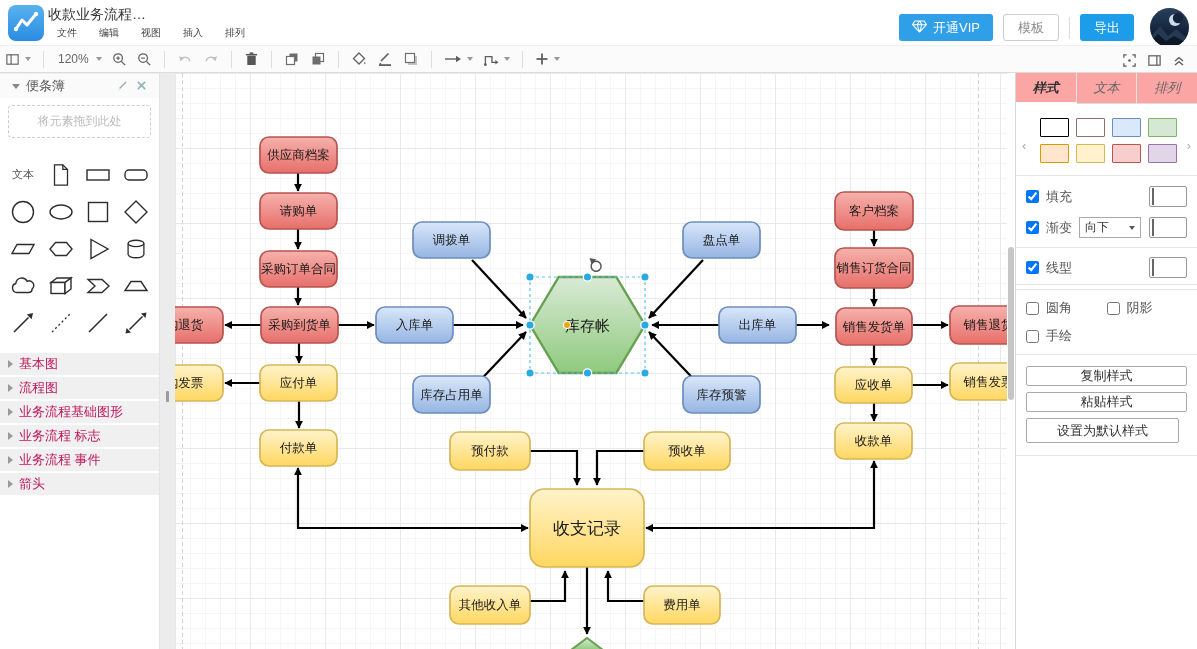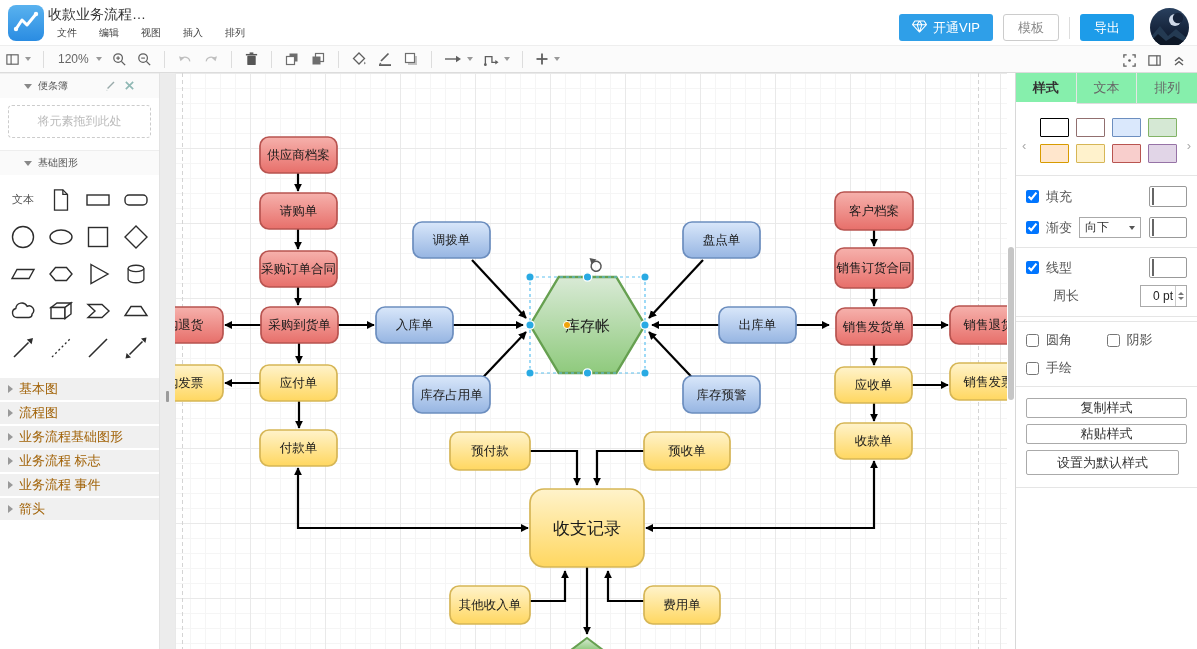--- a/index.html
+++ b/index.html
@@ -29,50 +29,50 @@
   .zoom-lbl { font-size:12px; color:#666; padding:0 2px; }
   .caret { width:0; height:0; border-left:3.5px solid transparent; border-right:3.5px solid transparent; border-top:4px solid #999; margin-left:3px; }
   .tb-right { position:absolute; right:6px; top:0; height:28px; display:flex; align-items:center; }
 
   
   .sidebar { position:absolute; left:0; top:73px; width:160px; height:576px; background:#fff; border-right:1px solid #e3e3e3; }
   .search-wrap { position:relative; margin:13px 8px 10px 8px; }
   .search-input { width:100%; height:27px; border:1px solid #ccc; border-radius:4px; padding:0 26px 0 8px; font-size:12px; color:#555; outline:none; font-family:inherit; }
   .search-input::placeholder { color:#999; }
   .search-icon { position:absolute; right:7px; top:6px; }
-  .sec-head { display:flex; align-items:center; height:25px; padding:0 24px; color:#555; font-size:10px; background:#fafafa; border-top:1px solid #eee; cursor:pointer; }
+  .sec-head { display:flex; align-items:center; height:25px; padding:0 12px; color:#555; font-size:13px; background:#fafafa; border-top:1px solid #eee; cursor:pointer; }
   .sec-head .arr { width:0; height:0; border-left:4px solid transparent; border-right:4px solid transparent; border-top:5px solid #888; margin-right:6px; }
   .sec-tools { margin-left:auto; display:flex; gap:7px; align-items:center; }
   .dropzone { margin:7px 8px 12px 8px; height:33px; border:1.5px dashed #ccc; border-radius:4px; color:#bbb; font-size:12px; display:flex; align-items:center; justify-content:center; }
   .shape-grid { display:grid; grid-template-columns:repeat(4,1fr); padding:6px 4px 8px 4px; }
   .shape-cell { height:37px; display:flex; align-items:center; justify-content:center; cursor:grab; color:#444; }
   .shape-cell svg { display:block; }
   .text-shape { font-size:11px; color:#555; }
   .collapsed-list { margin-top:4px; }
-  .collapsed-row { height:24px; display:flex; align-items:center; padding:0 8px; background:#f0f0f0; border-bottom:2px solid #fff; color:#a16207; font-size:13px; cursor:pointer; }
+  .collapsed-row { height:24px; display:flex; align-items:center; padding:0 8px; background:#f0f0f0; border-bottom:2px solid #fff; color:#be185d; font-size:13px; cursor:pointer; }
 
   
   .gutter { position:absolute; left:160px; top:73px; width:15px; height:576px; background:#ececec; }
   .gutter-handle { position:absolute; left:6px; top:318px; width:3px; height:11px; background:#9b9b9b; border-radius:1px; }
 
   
   .canvas { position:absolute; left:175px; top:73px; width:832px; height:576px; background-color:#fff;
     background-image:
       linear-gradient(#e9e9e9 1px, transparent 1px),
       linear-gradient(90deg, #e9e9e9 1px, transparent 1px),
       linear-gradient(#f5f5f5 1px, transparent 1px),
       linear-gradient(90deg, #f5f5f5 1px, transparent 1px);
     background-size:75px 75px, 75px 75px, 15px 15px, 15px 15px; overflow:hidden; }
   .canvas svg { position:absolute; left:0; top:0; }
   .vscroll { position:absolute; left:1008px; top:247px; width:6px; height:153px; background:#c6c6c6; border-radius:3px; }
 
   
   .rpanel { position:absolute; left:1015px; top:73px; width:182px; height:576px; background:#fff; border-left:1px solid #d8d8d8; font-size:13px; }
   .rtabs { display:flex; height:31px; border-bottom:1px solid #ddd; }
-  .rtab { flex:1; display:flex; align-items:center; justify-content:center; color:#666; background:#86efac; border-right:1px solid #e5e5e5; cursor:pointer; }
+  .rtab { flex:1; display:flex; align-items:center; justify-content:center; color:#666; background:#fca5a5; border-right:1px solid #e5e5e5; cursor:pointer;font-style:italic; }
   .rtab.active { color:#333; font-weight:bold; border-bottom:2px solid #fff; margin-bottom:-1px; }
   .swatch-zone { position:relative; padding:14px 20px 12px 24px; border-bottom:1px solid #e5e5e5; }
   .swatch-grid { display:grid; grid-template-columns:repeat(4,1fr); gap:7px 7px; }
   .swatch { height:19px; border:1px solid #999; border-radius:1px; cursor:pointer; }
   .sw-nav { position:absolute; top:48%; color:#aaa; font-size:13px; cursor:pointer; }
   .sw-prev { left:6px; } .sw-next { right:6px; }
   .prow { display:flex; align-items:center; padding:5px 10px; }
   .prow label { color:#555; }
   .prow input[type=checkbox] { margin-right:7px; width:13px; height:13px; }
   .color-btn { margin-left:auto; width:38px; height:21px; border:1px solid #999; border-radius:2px; background:#fff; padding:2px; cursor:pointer; }
@@ -295,24 +295,20 @@
             </svg>
         </span>
         <span>
           <svg width="11" height="11" viewBox="0 0 12 12">
               <path d="M2 2 L10 10 M10 2 L2 10" stroke="#8fb8b4" stroke-width="1.8"></path>
             </svg>
         </span>
       </span>
     </div>
     <div class="dropzone">将元素拖到此处</div>
-    <div class="sec-head">
-      <span class="arr"></span>
-      <span>基础图形</span>
-    </div>
     <div class="shape-grid">
       <div class="shape-cell text-shape">文本</div>
       <div class="shape-cell">
           <svg width="26" height="28" viewBox="0 0 28 28" fill="#fff" stroke="#2d2d2d" stroke-width="1.4">
             <path d="M7 3 H16 L21 8 V25 H7 Z"></path>
             <path d="M16 3 V8 H21" fill="none"></path>
           </svg>
         </div>
       <div class="shape-cell">
           <svg width="28" height="28" viewBox="0 0 28 28">
@@ -660,30 +656,20 @@
       <span class="color-btn" style="margin-left:0"><span class="inner" style="background: rgb(151, 208, 119);"></span></span>
     </div>
 
     <div class="hsep"></div>
 
     <div class="prow" style="padding-bottom:2px">
       <input type="checkbox" checked="" style="">
       <label>线型</label>
       <span class="color-btn"><span class="inner" style="background: rgb(130, 179, 102);"></span></span>
     </div>
-    <div class="prow">
-      <label style="margin-left:27px">周长</label>
-      <span class="spinner">
-        <span class="val">0 pt</span>
-        <span class="updown">
-            <i class="u"></i>
-            <i class="d"></i>
-          </span>
-      </span>
-    </div>
 
     <div class="hsep"></div>
 
 
     <div class="hsep"></div>
 
     <div class="prow">
       <span class="half">
         <input type="checkbox" style="">
         <label>圆角</label>

